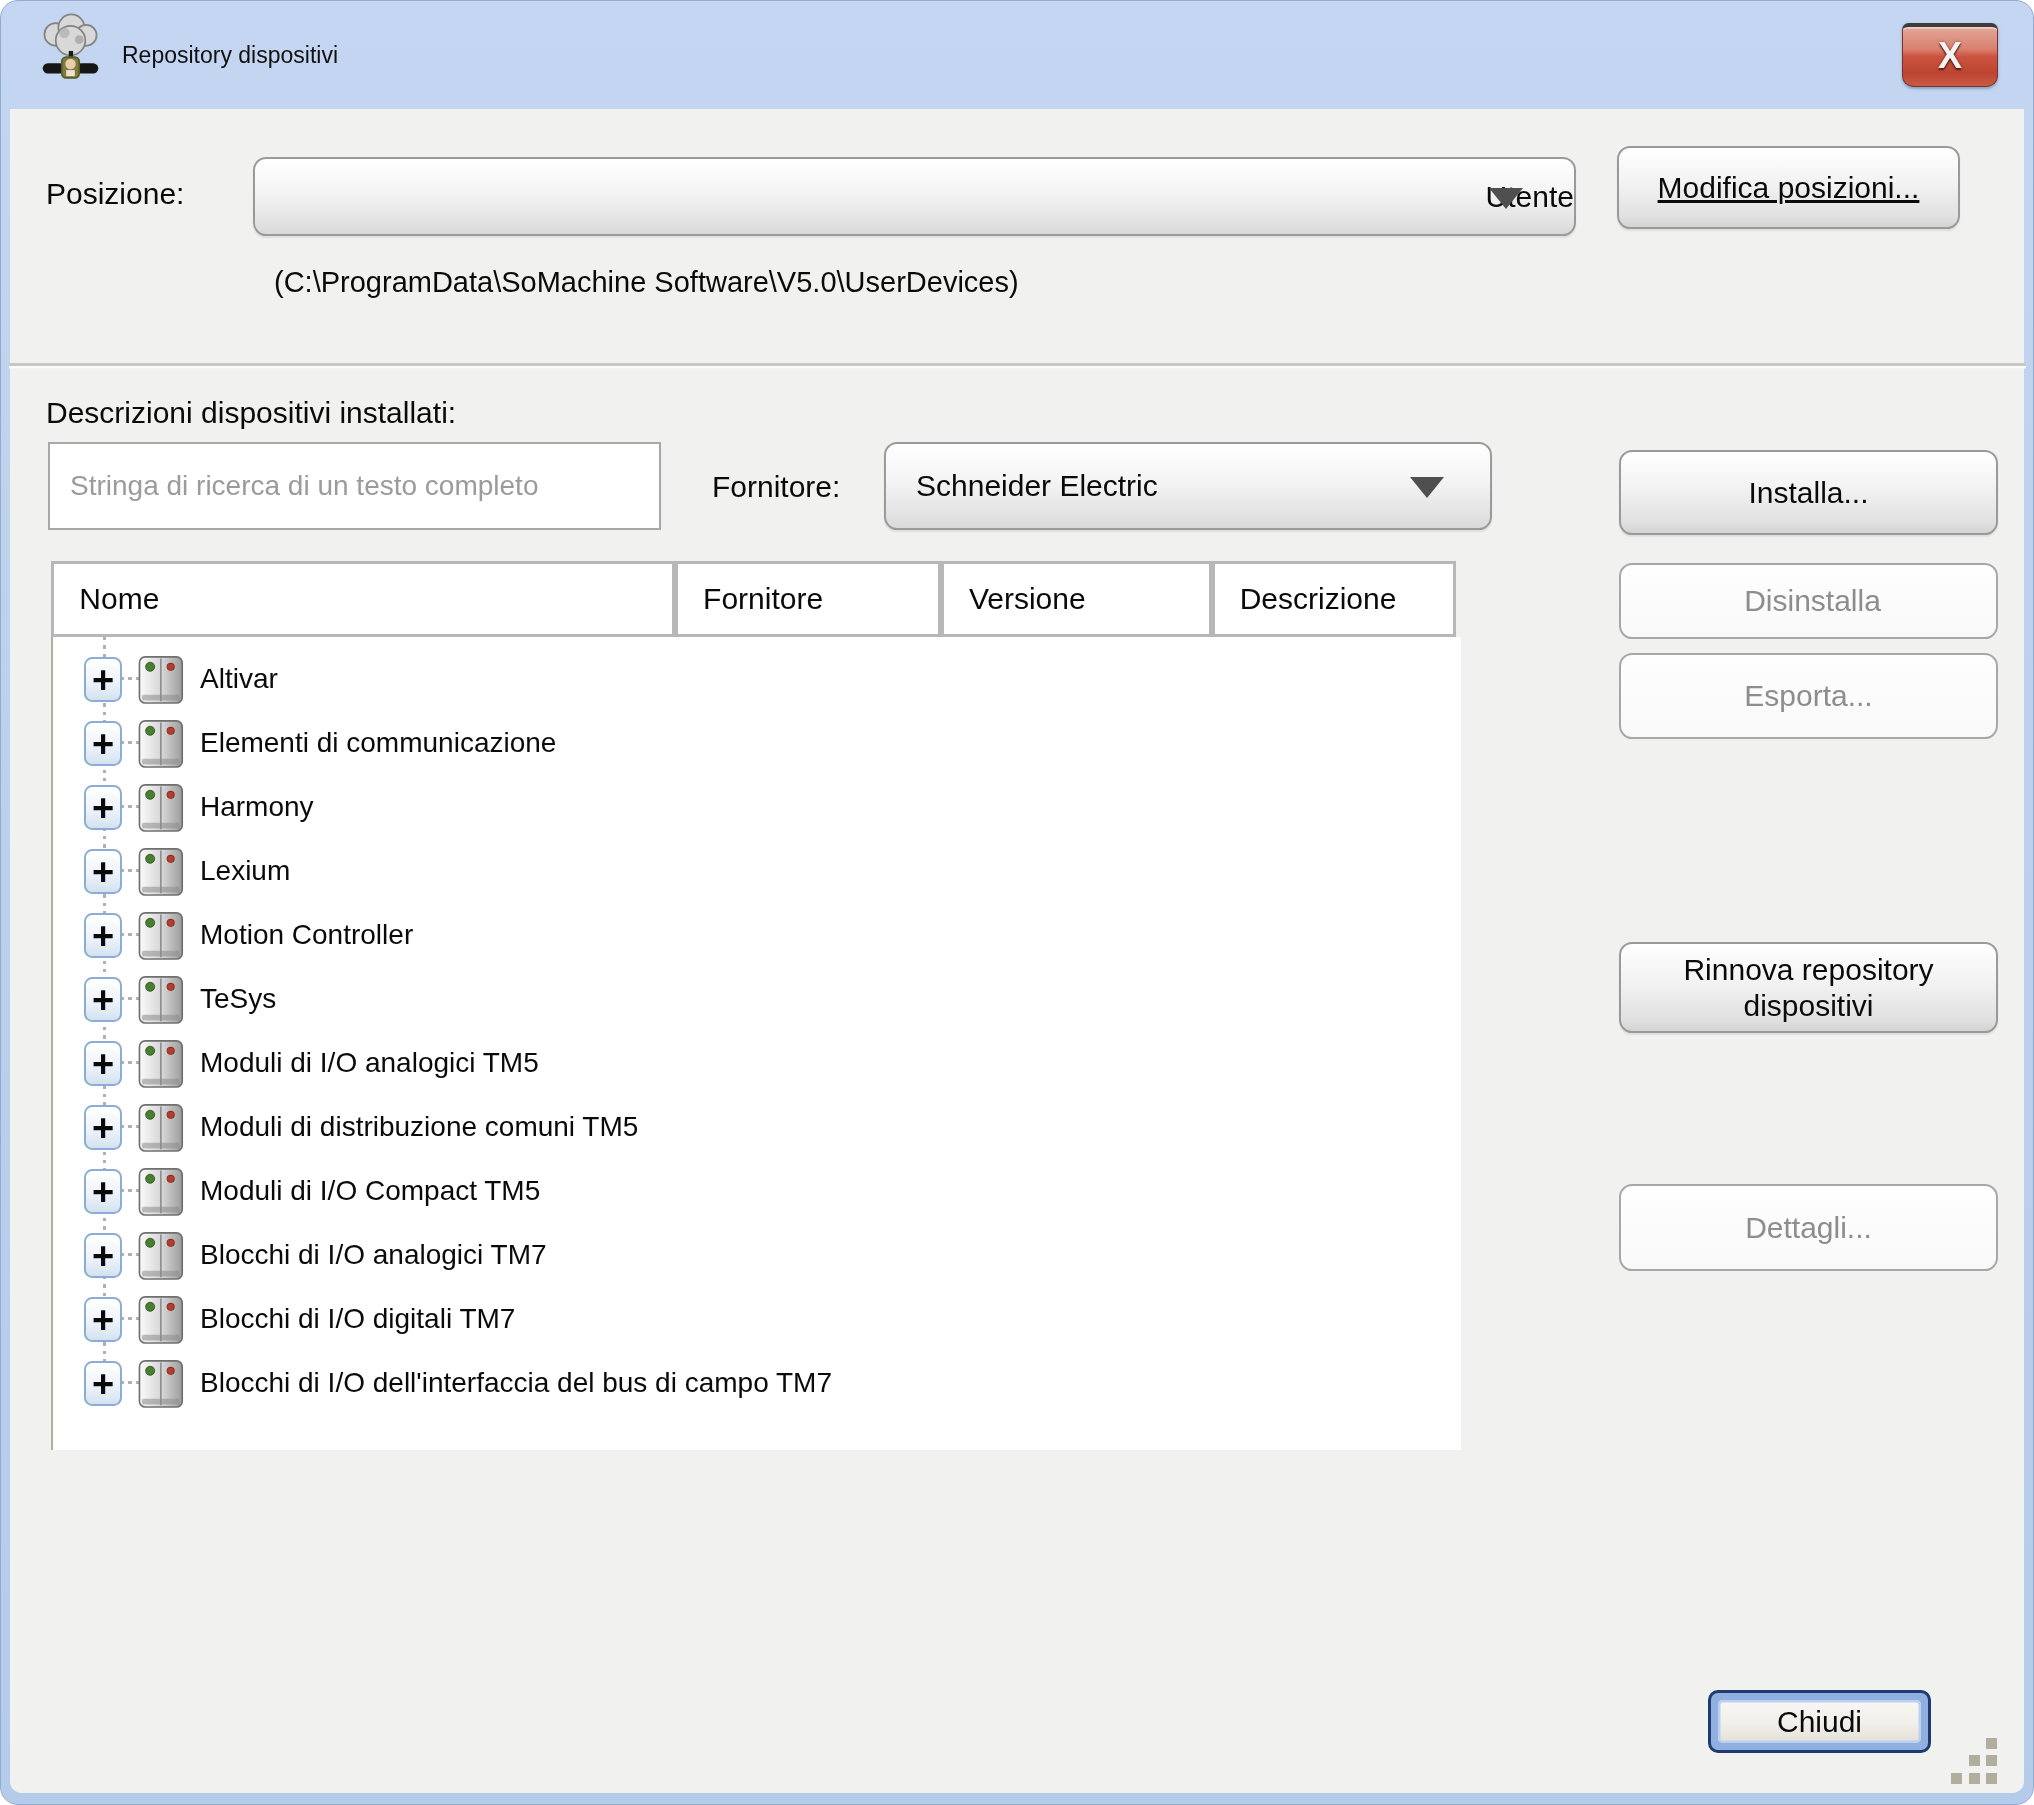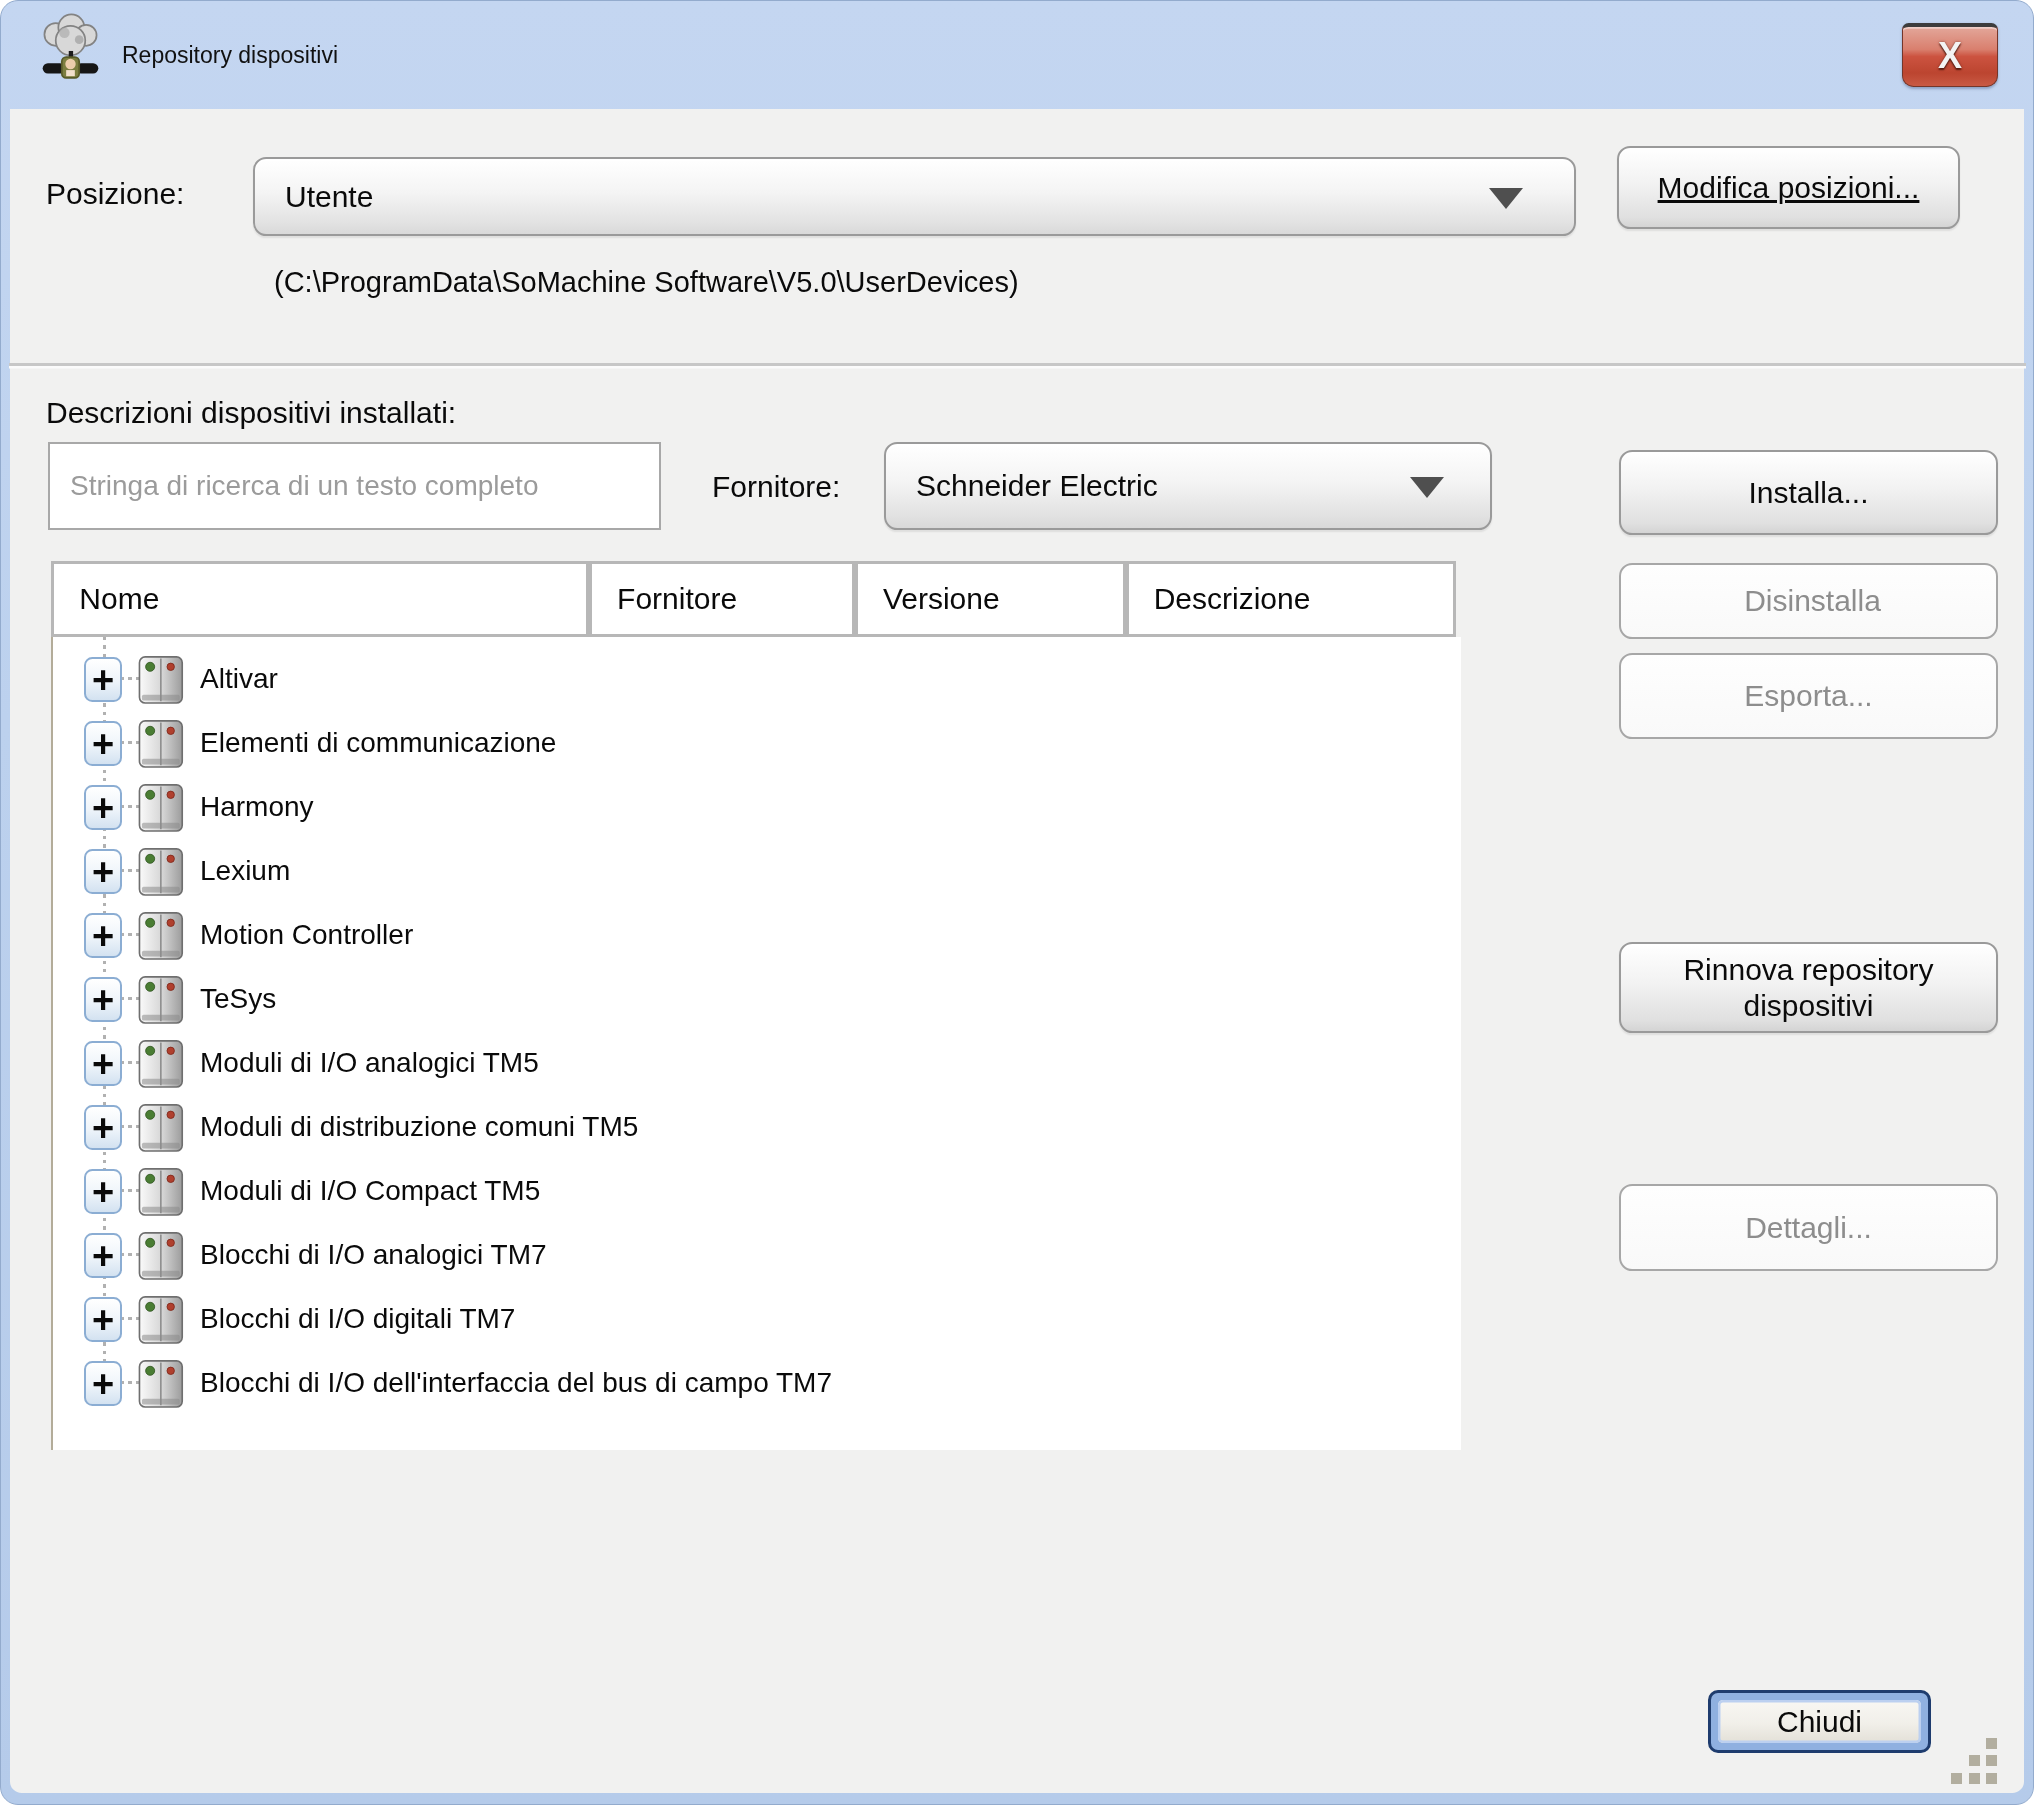--- a/index.html
+++ b/index.html
@@ -48,21 +48,21 @@
     font-size:28px; color:#222; padding:0 20px; font-family:"Liberation Sans",sans-serif;}
   .search::placeholder{color:#9b9b9b; opacity:1;}
   
   .separator{position:absolute; left:8.3px; top:362px; width:2017px; height:3.3px;
     background:#c7c7c7; box-shadow:0 2.5px 0 #fbfbfb;}
   
   .thead{position:absolute; left:50px; top:560px; width:1405px; height:76px; box-sizing:border-box;
     background:#b7b7b7; display:flex; gap:5.8px; padding:3.3px;}
   .thead .cell{background:#ffffff; display:flex; align-items:center; padding-left:25px;
     font-size:30px; color:#0a0a0a; box-sizing:border-box; cursor:pointer;}
-  .c-nome{width:532px;} .c-forn{width:260px;} .c-vers{width:265px;} .c-desc{flex:1;text-align:center;}
+  .c-nome{width:618px;} .c-forn{width:260px;} .c-vers{width:265px;} .c-desc{flex:1;text-align:center;}
   .listbody{position:absolute; left:50px; top:636px; width:1410px; height:813px;
     background:#ffffff; box-sizing:border-box; border-left:2.5px solid #b3ac99;
     padding-top:10px; overflow:hidden;}
   .vline{position:absolute; left:50px; top:0; width:2.5px; height:754px;
     background:repeating-linear-gradient(180deg,#b1b1b1 0 3.3px,transparent 3.3px 8.3px);}
   .trow{position:relative; height:64px; display:flex; align-items:center; cursor:default;}
   .hconn{position:absolute; left:68px; top:50%; margin-top:-1.7px; width:18px; height:2.5px;
     background:repeating-linear-gradient(90deg,#b1b1b1 0 3.3px,transparent 3.3px 7.4px);}
   .expander{position:absolute; left:31px; top:50%; margin-top:-22px; width:38px; height:45px;
     box-sizing:border-box; border:2.5px solid #8badd3; border-radius:8.3px;
@@ -118,21 +118,21 @@
     </svg>
     <span class="wtitle">Repository dispositivi</span>
     <div class="close-btn">
       <span>X</span>
     </div>
   </div>
 
   <div class="content-bg"></div>
 
   <span class="label" style="left:45px; top:176px;">Posizione:</span>
-  <div class="combo" style="left:252px; top:156px; width:1323px; height:79px;">
+  <div class="combo" style="left:252px; top:156px; width:1323px; height:79px;justify-content:flex-end;">
     <span>Utente</span>
     <span class="arrow"></span>
   </div>
   <div class="btn" style="left:1616px; top:145px; width:343px; height:83px;text-decoration:underline;">
     <span>Modifica posizioni...</span>
   </div>
   <span class="label" style="left:273px; top:265px; font-size:29px;">(C:\ProgramData\SoMachine Software\V5.0\UserDevices)</span>
 
   <div class="separator"></div>
 

